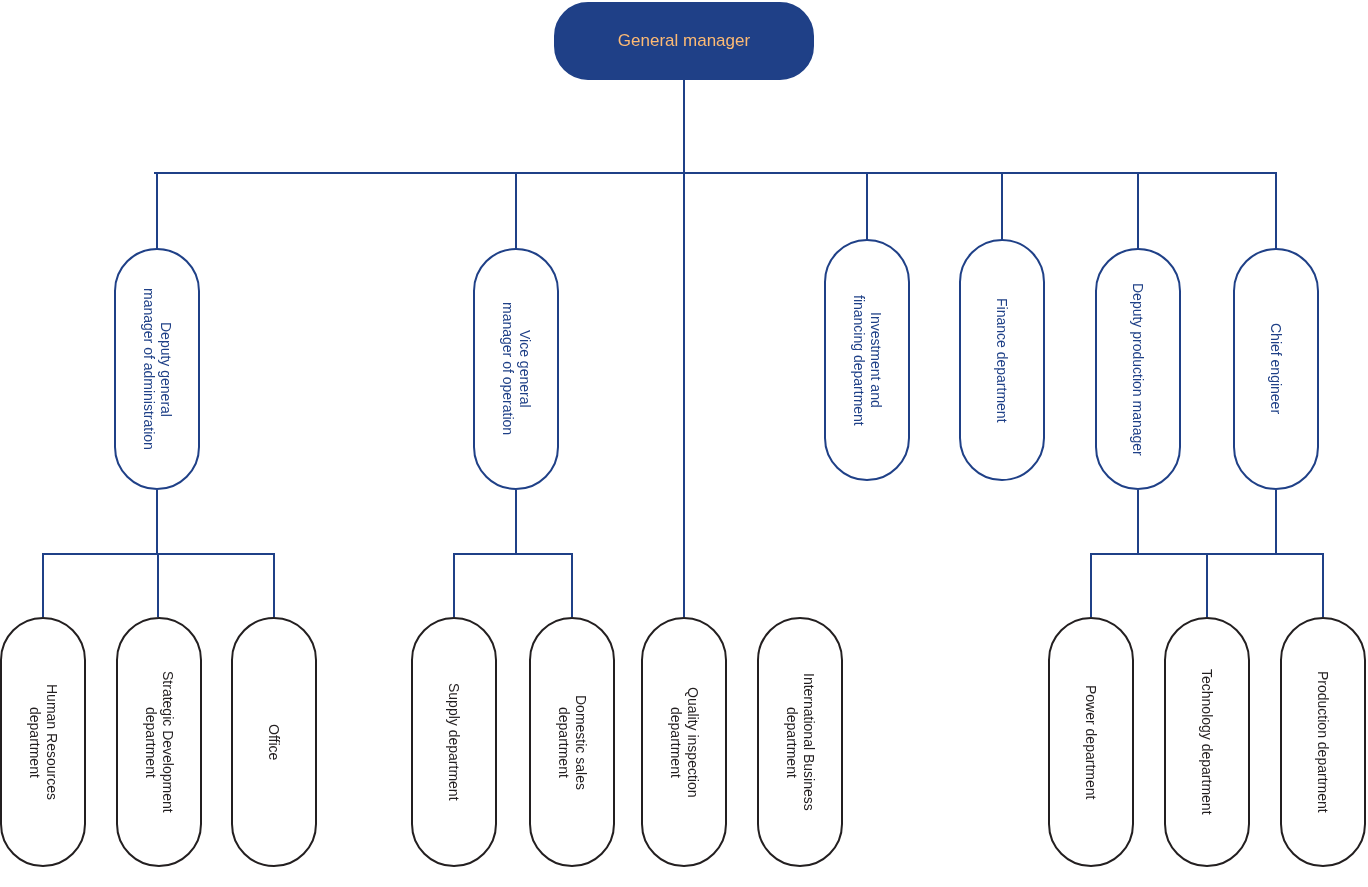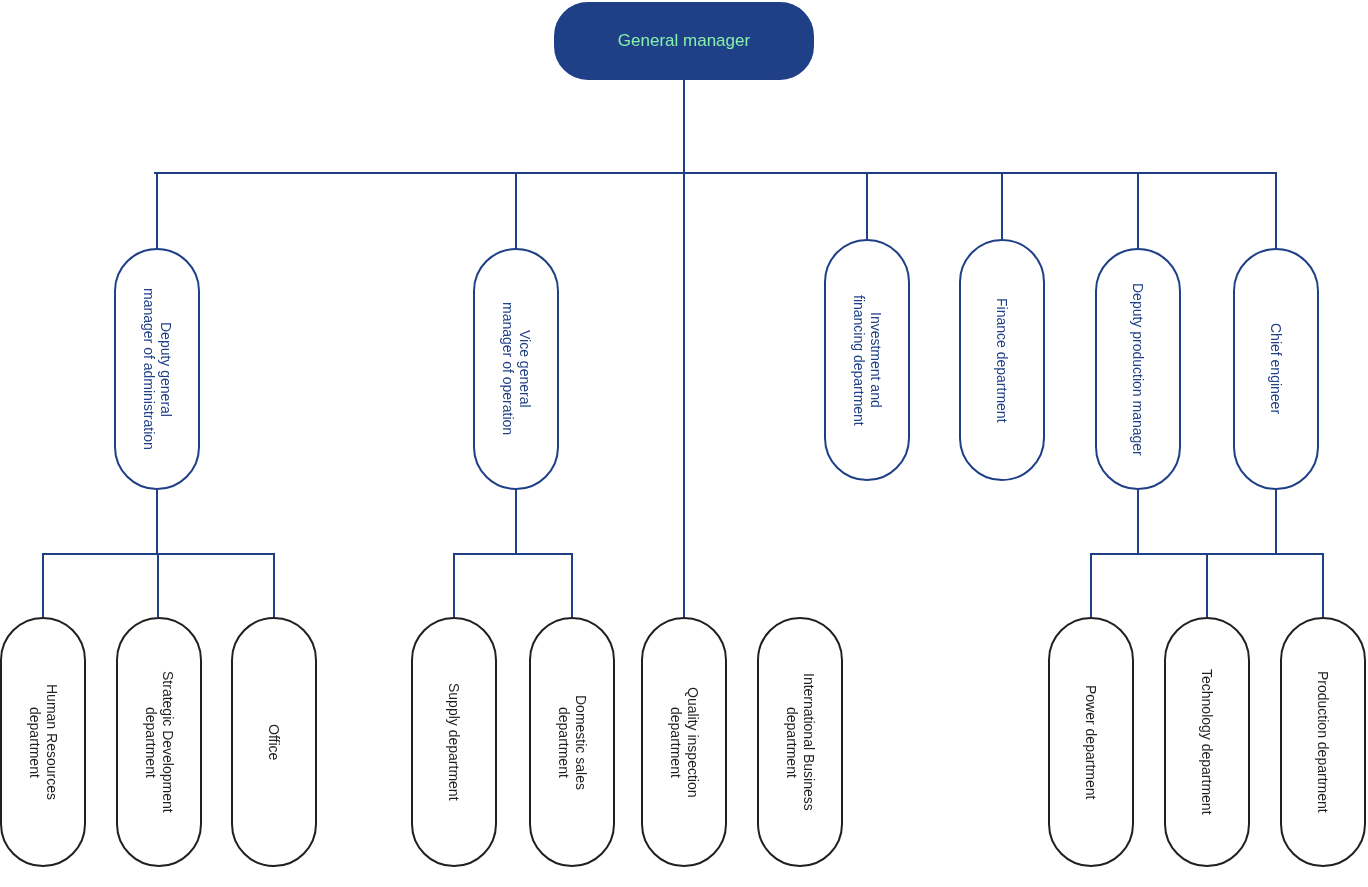--- a/index.html
+++ b/index.html
@@ -43,21 +43,21 @@
     line-height: 1.18;
   }
 
   
   .node.root {
     background: #1f4087;
     border: 2px solid #1f4087;
     border-radius: 34px;
   }
   .node.root .label {
-    color: #86efac;
+    color: #fdba74;
     font-size: 17px;
   }
 
   
   .node.lvl2 {
     border: 2px solid #1f4087;
     border-radius: 44px;
   }
   .node.lvl2 .label {
     color: #1f4087;

